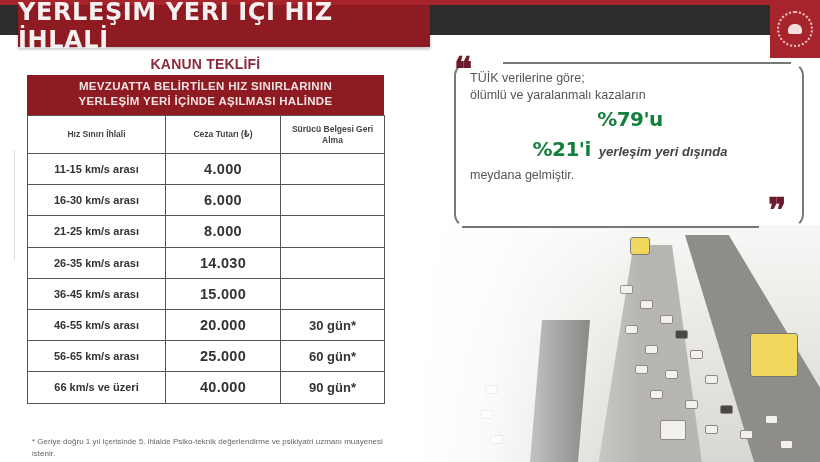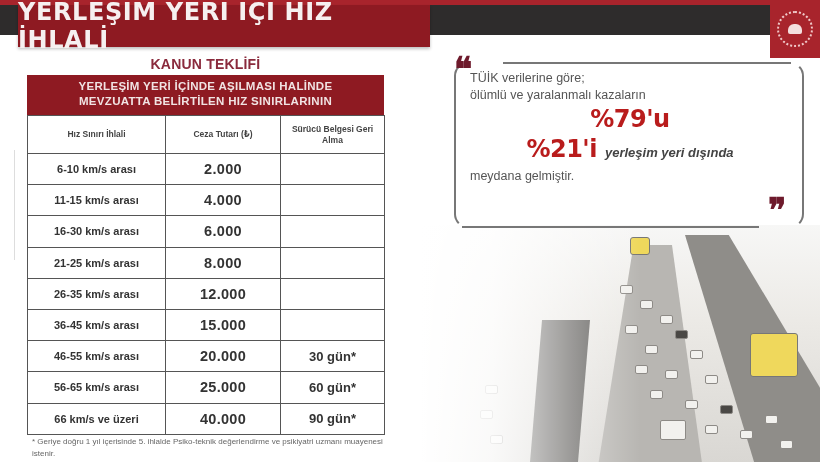--- a/index.html
+++ b/index.html
@@ -50,21 +50,21 @@
     font-family: "DejaVu Serif", serif; line-height: 34px; letter-spacing: -4px; }
   .quote-close { position: absolute; left: 768px; top: 193px; color: #6e1a2c; font-size: 34px; font-weight: 900;
     font-family: "DejaVu Serif", serif; line-height: 34px; letter-spacing: -4px; }
   .quote-box { position: absolute; left: 454px; top: 62px; width: 350px; height: 166px;
     border: 2px solid #777; border-radius: 14px; border-top-color: transparent; border-bottom-color: transparent; }
   .qb-top { position: absolute; left: 503px; top: 62px; width: 288px; height: 2px; background: #777; }
   .qb-bot { position: absolute; left: 462px; top: 226px; width: 297px; height: 2px; background: #777; }
   .quote-content { position: absolute; left: 470px; top: 70px; width: 320px; color: #555; }
   .q-line { font-size: 12.5px; line-height: 17px; color: #555; }
   .q-stat-row { display: flex; align-items: baseline; justify-content: center; gap: 8px; line-height: 30px; }
-  .q-big { color: #b91c1c; font-weight: 900; font-size: 24px; font-family: "DejaVu Sans", sans-serif; letter-spacing: -0.5px; }
+  .q-big { color: #15803d; font-weight: 900; font-size: 20px; font-family: "DejaVu Sans", sans-serif; letter-spacing: -0.5px; }
   .q-it { font-style: italic; font-weight: 700; font-size: 13px; color: #444; }
 </style>
 </head>
 <body>
 
 <div class="top-bar"></div>
 <div class="top-bar-red"></div>
 <div class="title-box">
   <span class="title-text">YERLEŞİM YERİ İÇİ HIZ İHLALİ</span>
 </div>
@@ -73,60 +73,55 @@
       <div class="logo-core"></div>
     </div>
 </div>
 
 <div class="side-marks"></div>
 
 <div class="subtitle">KANUN TEKLİFİ</div>
 
 <div class="table-wrap">
   <div class="table-head-band">
+    <div>MEVZUATTA BELİRTİLEN HIZ SINIRLARININ</div>
     <div>YERLEŞİM YERİ İÇİNDE AŞILMASI HALİNDE</div>
-    <div>MEVZUATTA BELİRTİLEN HIZ SINIRLARININ</div>
   </div>
   <table class="data">
     <colgroup>
         <col class="c1">
         <col class="c2">
         <col class="c3">
       </colgroup>
     <thead>
       <tr>
         <th>Hız Sınırı İhlali</th>
         <th>Ceza Tutarı (₺)</th>
         <th>Sürücü Belgesi Geri Alma</th>
       </tr>
     </thead>
     <tbody>
-      <tr>
-          <td class="c-speed">6-10 km/s arası</td>
-          <td class="c-fine">2.000</td>
-          <td class="c-lic"></td>
-        </tr>
       <tr>
           <td class="c-speed">11-15 km/s arası</td>
           <td class="c-fine">4.000</td>
           <td class="c-lic"></td>
         </tr>
       <tr>
           <td class="c-speed">16-30 km/s arası</td>
           <td class="c-fine">6.000</td>
           <td class="c-lic"></td>
         </tr>
       <tr>
           <td class="c-speed">21-25 km/s arası</td>
           <td class="c-fine">8.000</td>
           <td class="c-lic"></td>
         </tr>
       <tr>
           <td class="c-speed">26-35 km/s arası</td>
-          <td class="c-fine">12.000</td>
+          <td class="c-fine">14.030</td>
           <td class="c-lic"></td>
         </tr>
       <tr>
           <td class="c-speed">36-45 km/s arası</td>
           <td class="c-fine">15.000</td>
           <td class="c-lic"></td>
         </tr>
       <tr>
           <td class="c-speed">46-55 km/s arası</td>
           <td class="c-fine">20.000</td>

